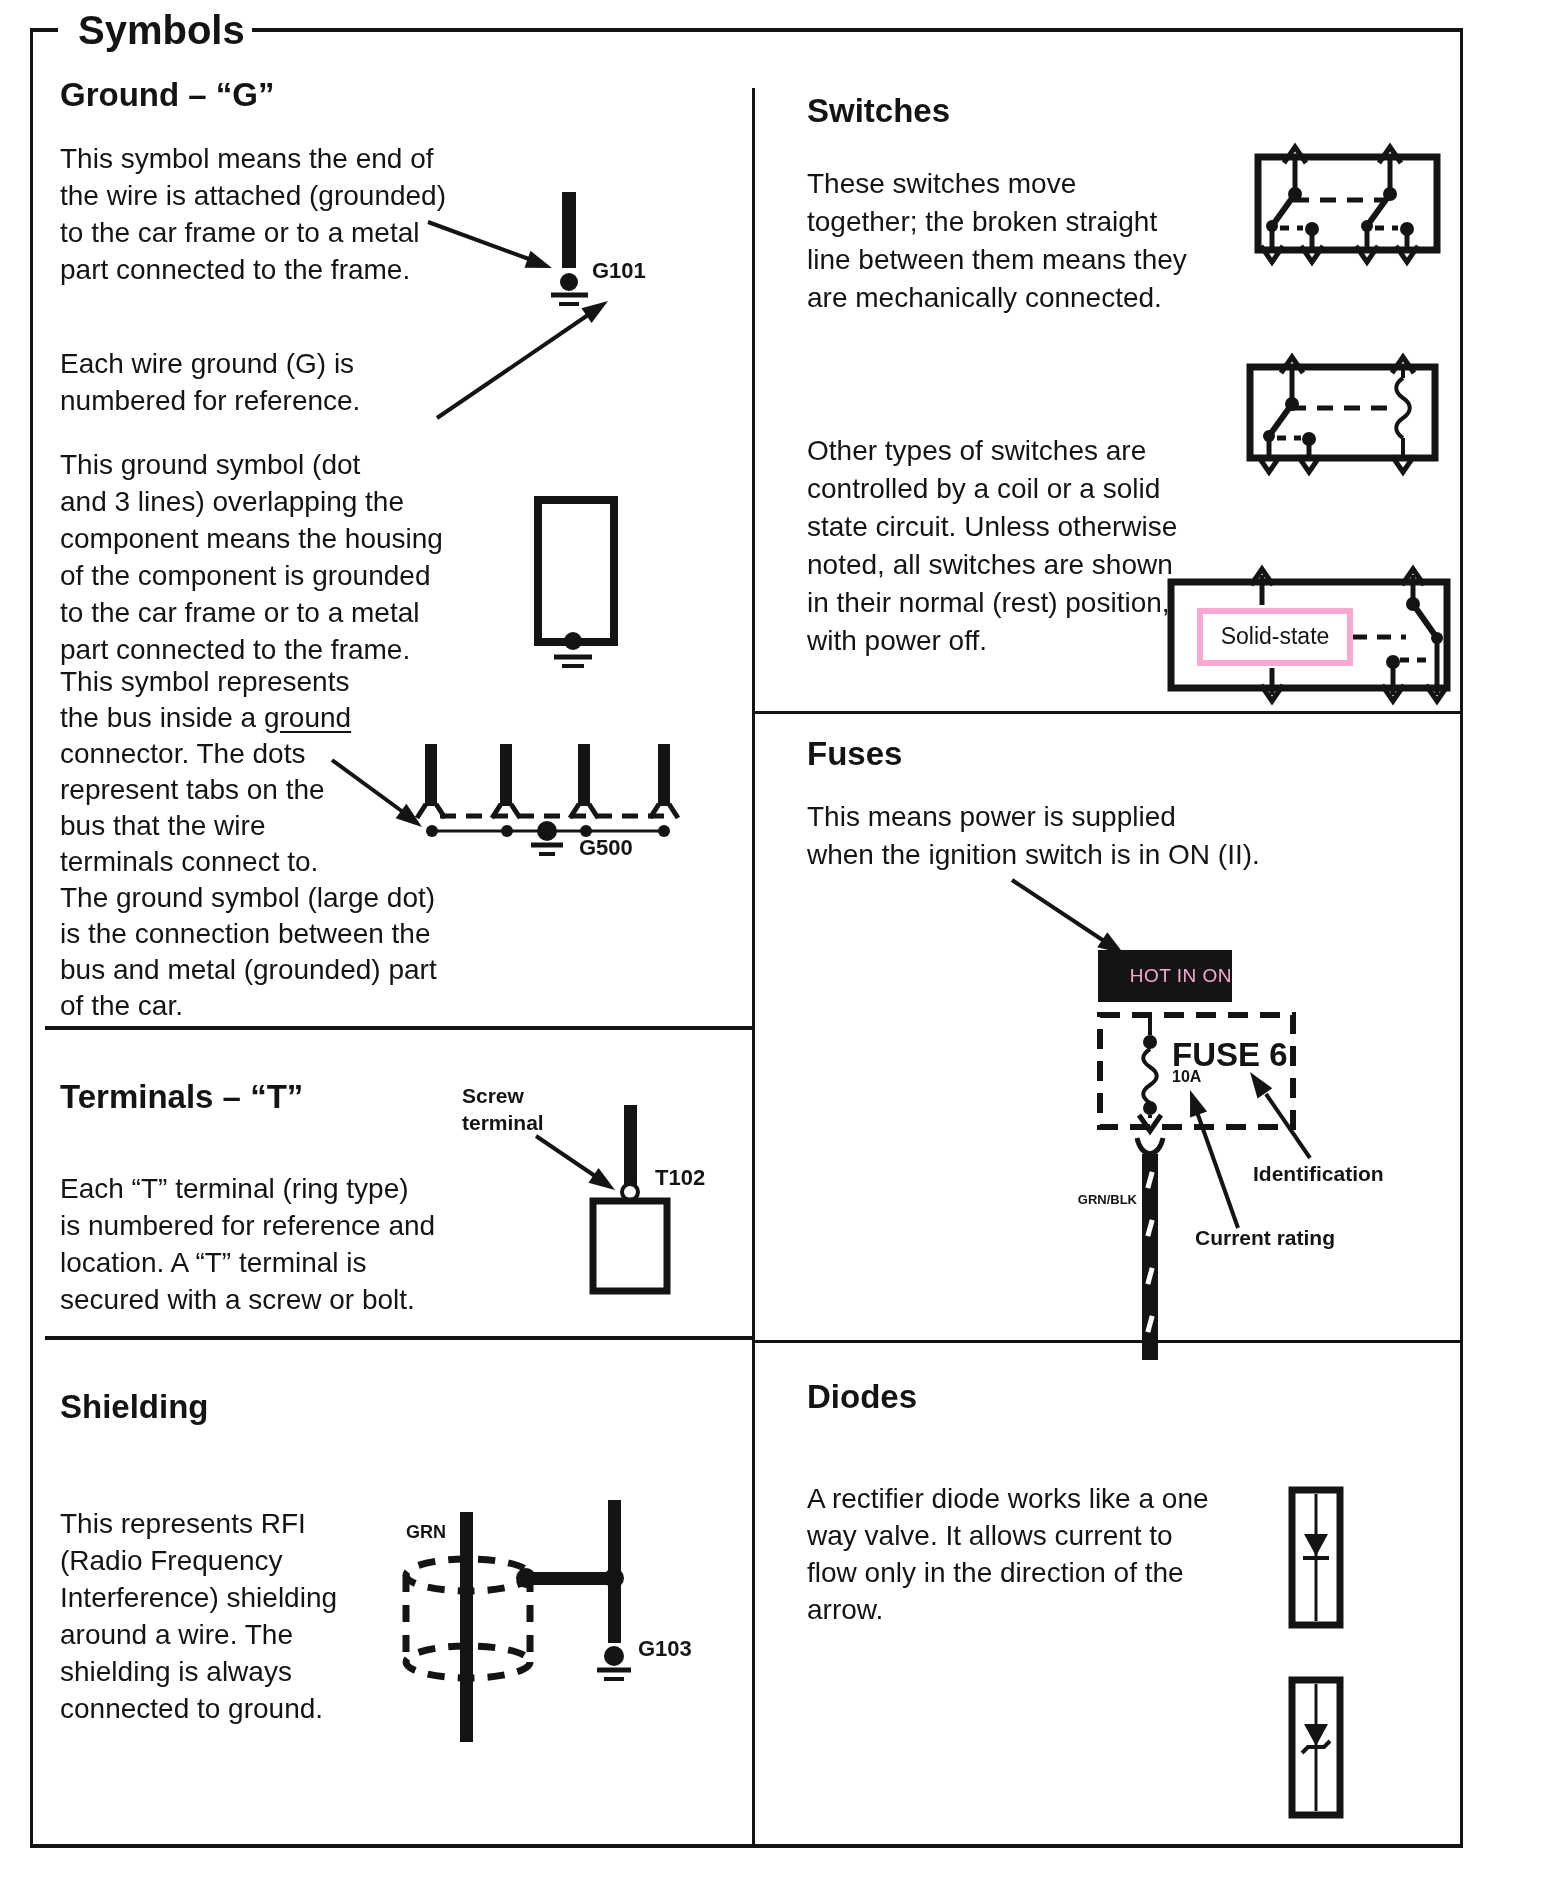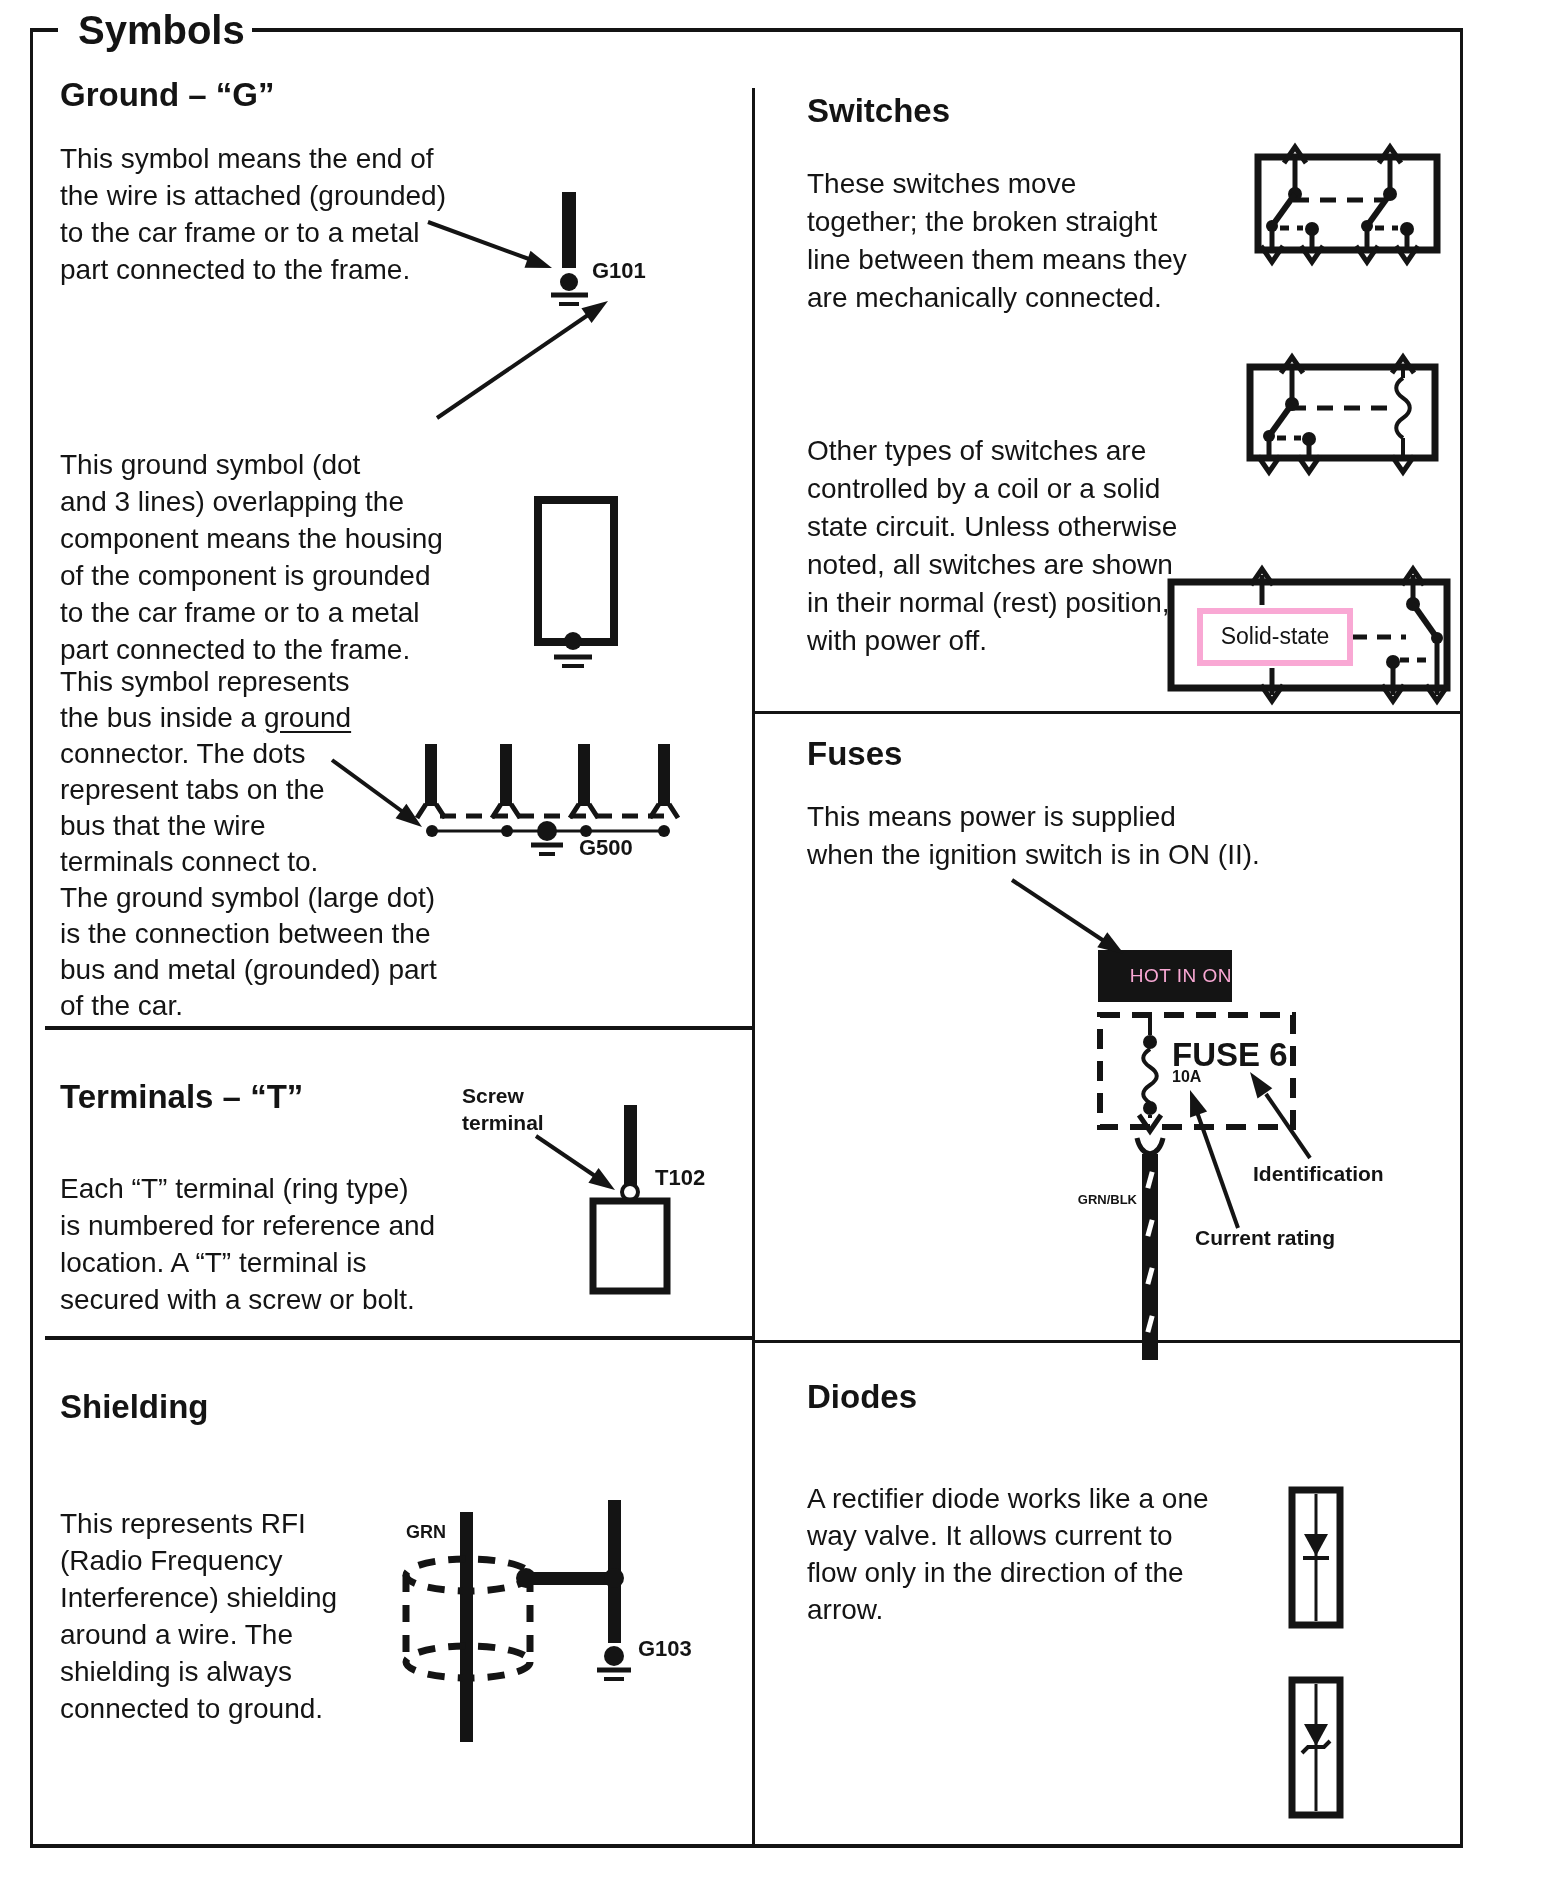--- a/index.html
+++ b/index.html
@@ -53,20 +53,22 @@
   <div class="rule" style="left:753px;top:711px;width:707px;height:3px"></div>
   <div class="rule" style="left:753px;top:1340px;width:707px;height:3px"></div>
 
   <div class="abs title" style="left:78px;top:8px">Symbols</div>
 
   <div class="abs heading" style="left:60px;top:76px">Ground – “G”</div>
   <div class="abs para" style="left:60px;top:140px">This symbol means the end of
 the wire is attached (grounded)
 to the car frame or to a metal
 part connected to the frame.</div>
+  <div class="abs para" style="left:60px;top:345px">Each wire ground (G) is
+numbered for reference.</div>
   <div class="abs para" style="left:60px;top:446px">This ground symbol (dot
 and 3 lines) overlapping the
 component means the housing
 of the component is grounded
 to the car frame or to a metal
 part connected to the frame.</div>
   <div class="abs para lh36" style="left:60px;top:664px"><span>This symbol represents
 the bus inside a </span><span class="ul">ground</span><span>
 connector. The dots
 represent tabs on the

